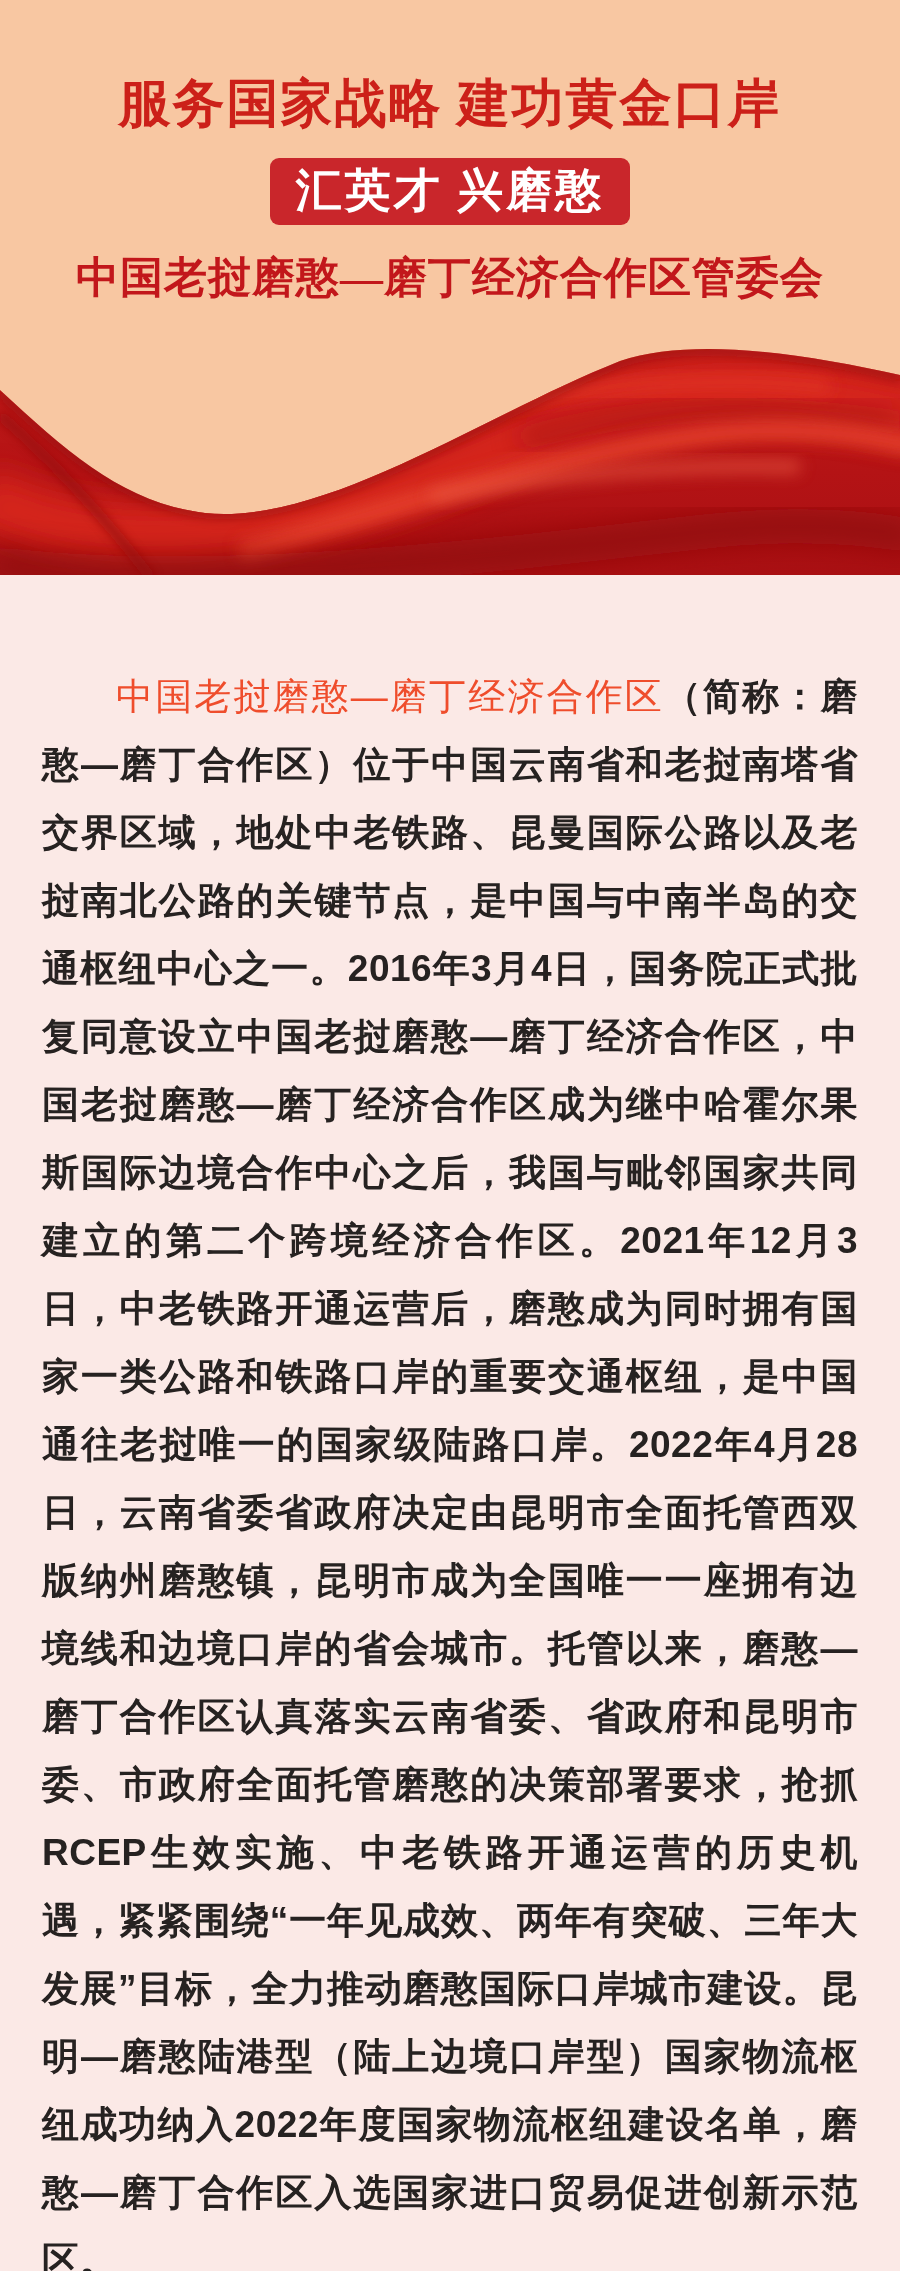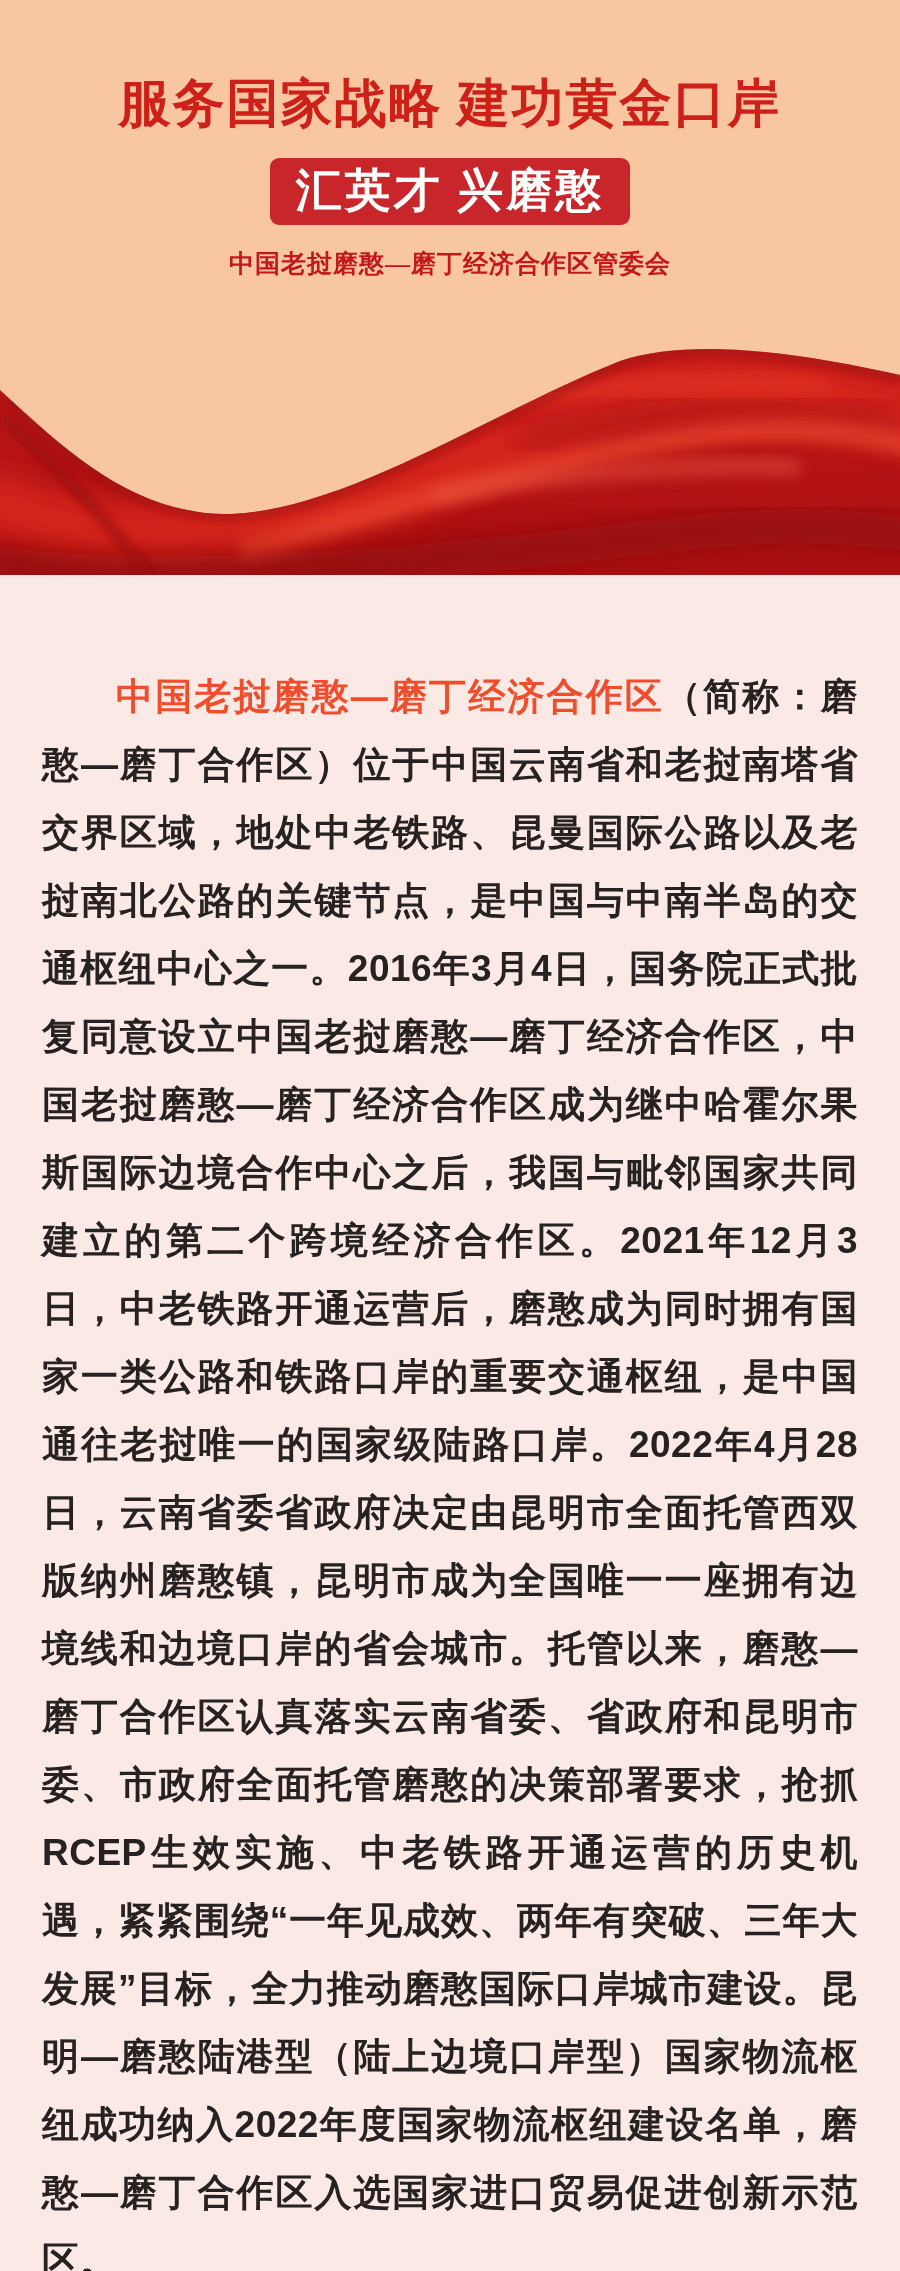--- a/index.html
+++ b/index.html
@@ -36,24 +36,24 @@
     color:#FFFFFF;
     font-family:"Liberation Serif", serif;
     font-weight:900;
     font-size:46px;
     line-height:46px;
     padding:10px 26px 11px;
     border-radius:9px;
     letter-spacing:3px;
   }
   .org-lines{
-    margin-top:16px;
+    margin-top:30px;
     font-family:"Liberation Serif", serif;
     font-weight:900;
-    font-size:25px;
+    font-size:43px;
     line-height:46px;
     color:#C2171B;
     letter-spacing:1px;
   }
   .ribbon{
     position:absolute;
     left:0;bottom:0;
     width:900px;height:230px;
     display:block;
   }
@@ -67,21 +67,21 @@
     font-size:37px;
     line-height:68px;
     font-weight:600;
     color:#262221;
     text-align:justify;
     text-indent:2em;
     letter-spacing:0.5px;
   }
   .hl{
     color:#EF4D2C;
-    font-weight:700;
+    font-weight:400;
   }
 </style>
 </head>
 <body>
 
 <div class="page">
 
   <header class="hero">
     <h1>服务国家战略 建功黄金口岸</h1>
     <div>

